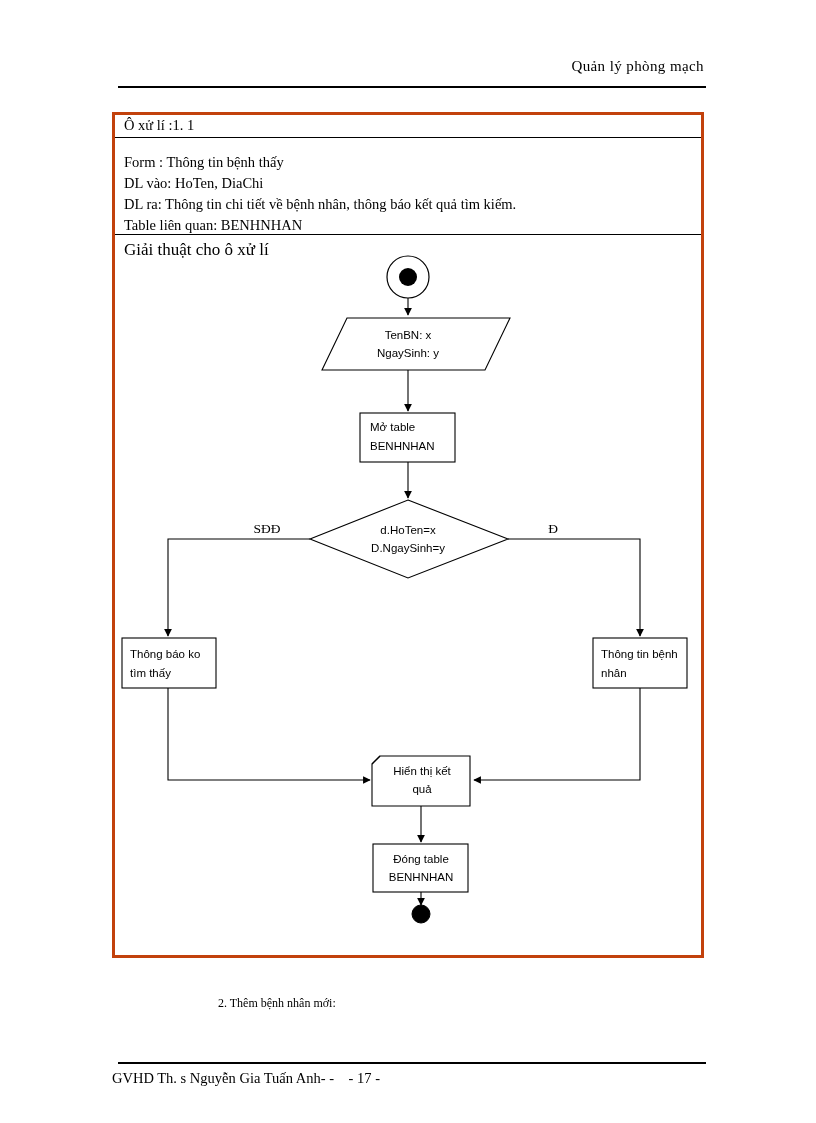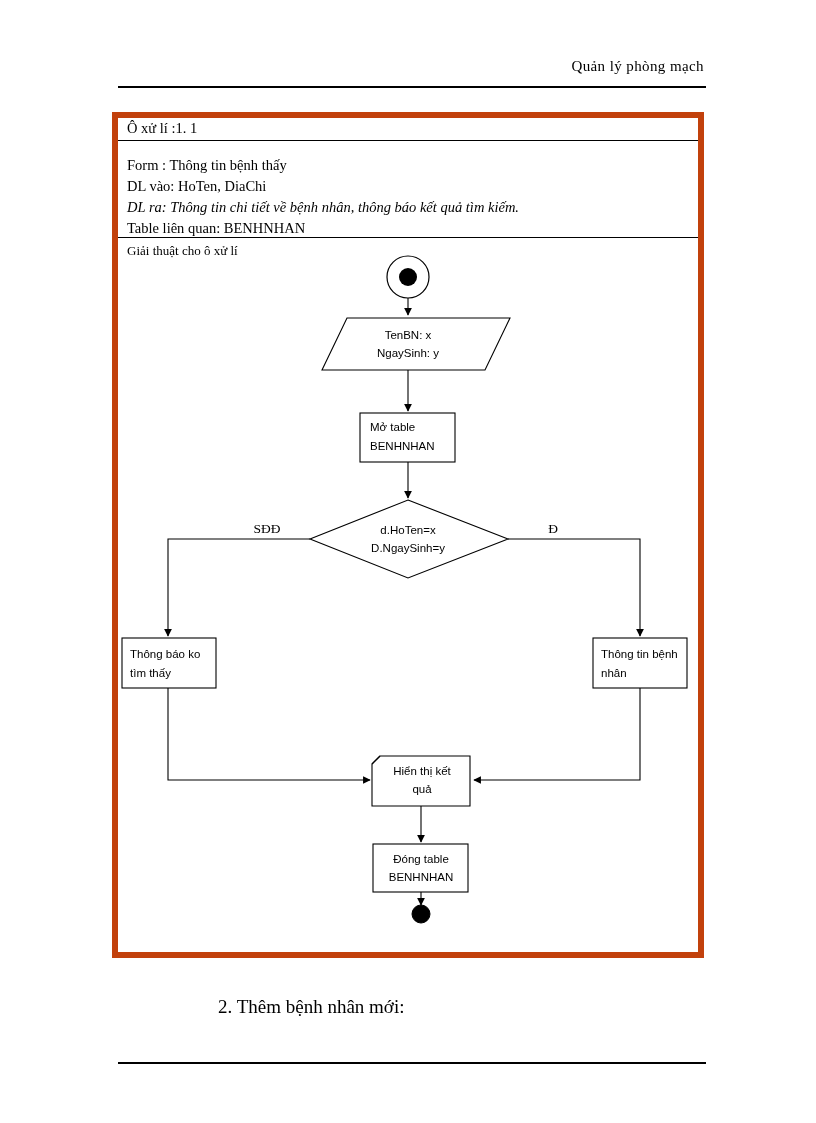--- a/index.html
+++ b/index.html
@@ -40,21 +40,21 @@
     border-top: 2px solid #000;
   }
 
   
   .frame {
     position: absolute;
     left: 112px;
     top: 104px;
     width: 592px;
     height: 846px;
-    border: 6px solid #c2410c;
+    border: 3px solid #c2410c;
     box-sizing: border-box;
   }
   .frame-row-title {
     position: absolute;
     left: 0; top: 0;
     width: 100%;
     height: 23px;
     border-bottom: 1px solid #000;
     box-sizing: border-box;
   }
@@ -76,28 +76,28 @@
     padding: 0;
   }
   .meta-line {
     position: absolute;
     left: 9px;
     font-size: 14.5px;
     white-space: nowrap;
   }
   .meta-line.l0 { top: 39px; }
   .meta-line.l1 { top: 60px; }
-  .meta-line.l2 { top: 81px; font-style: italic; }
+  .meta-line.l2 { top: 81px; }
   .meta-line.l3 { top: 102px; font-family: Liberation Serif, serif; }
 
   .algo-caption {
     position: absolute;
     left: 9px;
     top: 125px;
-    font-size: 13px;
+    font-size: 17px;
     white-space: nowrap;
   }
 
   
   .flow {
     position: absolute;
     left: 112px;
     top: 104px;
     width: 592px;
     height: 846px;
@@ -113,21 +113,21 @@
     font-family: "Liberation Serif", "DejaVu Serif", serif;
     font-size: 13.5px;
     fill: #000;
   }
 
   
   .fig-caption {
     position: absolute;
     left: 218px;
     top: 988px;
-    font-size: 19px;
+    font-size: 12px;
     white-space: nowrap;
   }
   .footer-rule {
     position: absolute;
     left: 118px;
     top: 1054px;
     width: 588px;
     height: 0;
     border-top: 2px solid #000;
   }
@@ -251,14 +251,15 @@
         <text class="node-text" x="310" y="681" text-anchor="middle">quả</text>
 
         <text class="node-text" x="309" y="751" text-anchor="middle">Đóng table</text>
         <text class="node-text" x="309" y="769" text-anchor="middle">BENHNHAN</text>
       </g>
     </svg>
   </div>
 
   <div class="fig-caption">2. Thêm bệnh nhân mới:</div>
   <div class="footer-rule"></div>
+  <div class="footer-text">GVHD Th. s Nguyễn Gia Tuấn Anh- -    - 17 -</div>
 
 </div>
 
 </body></html>

